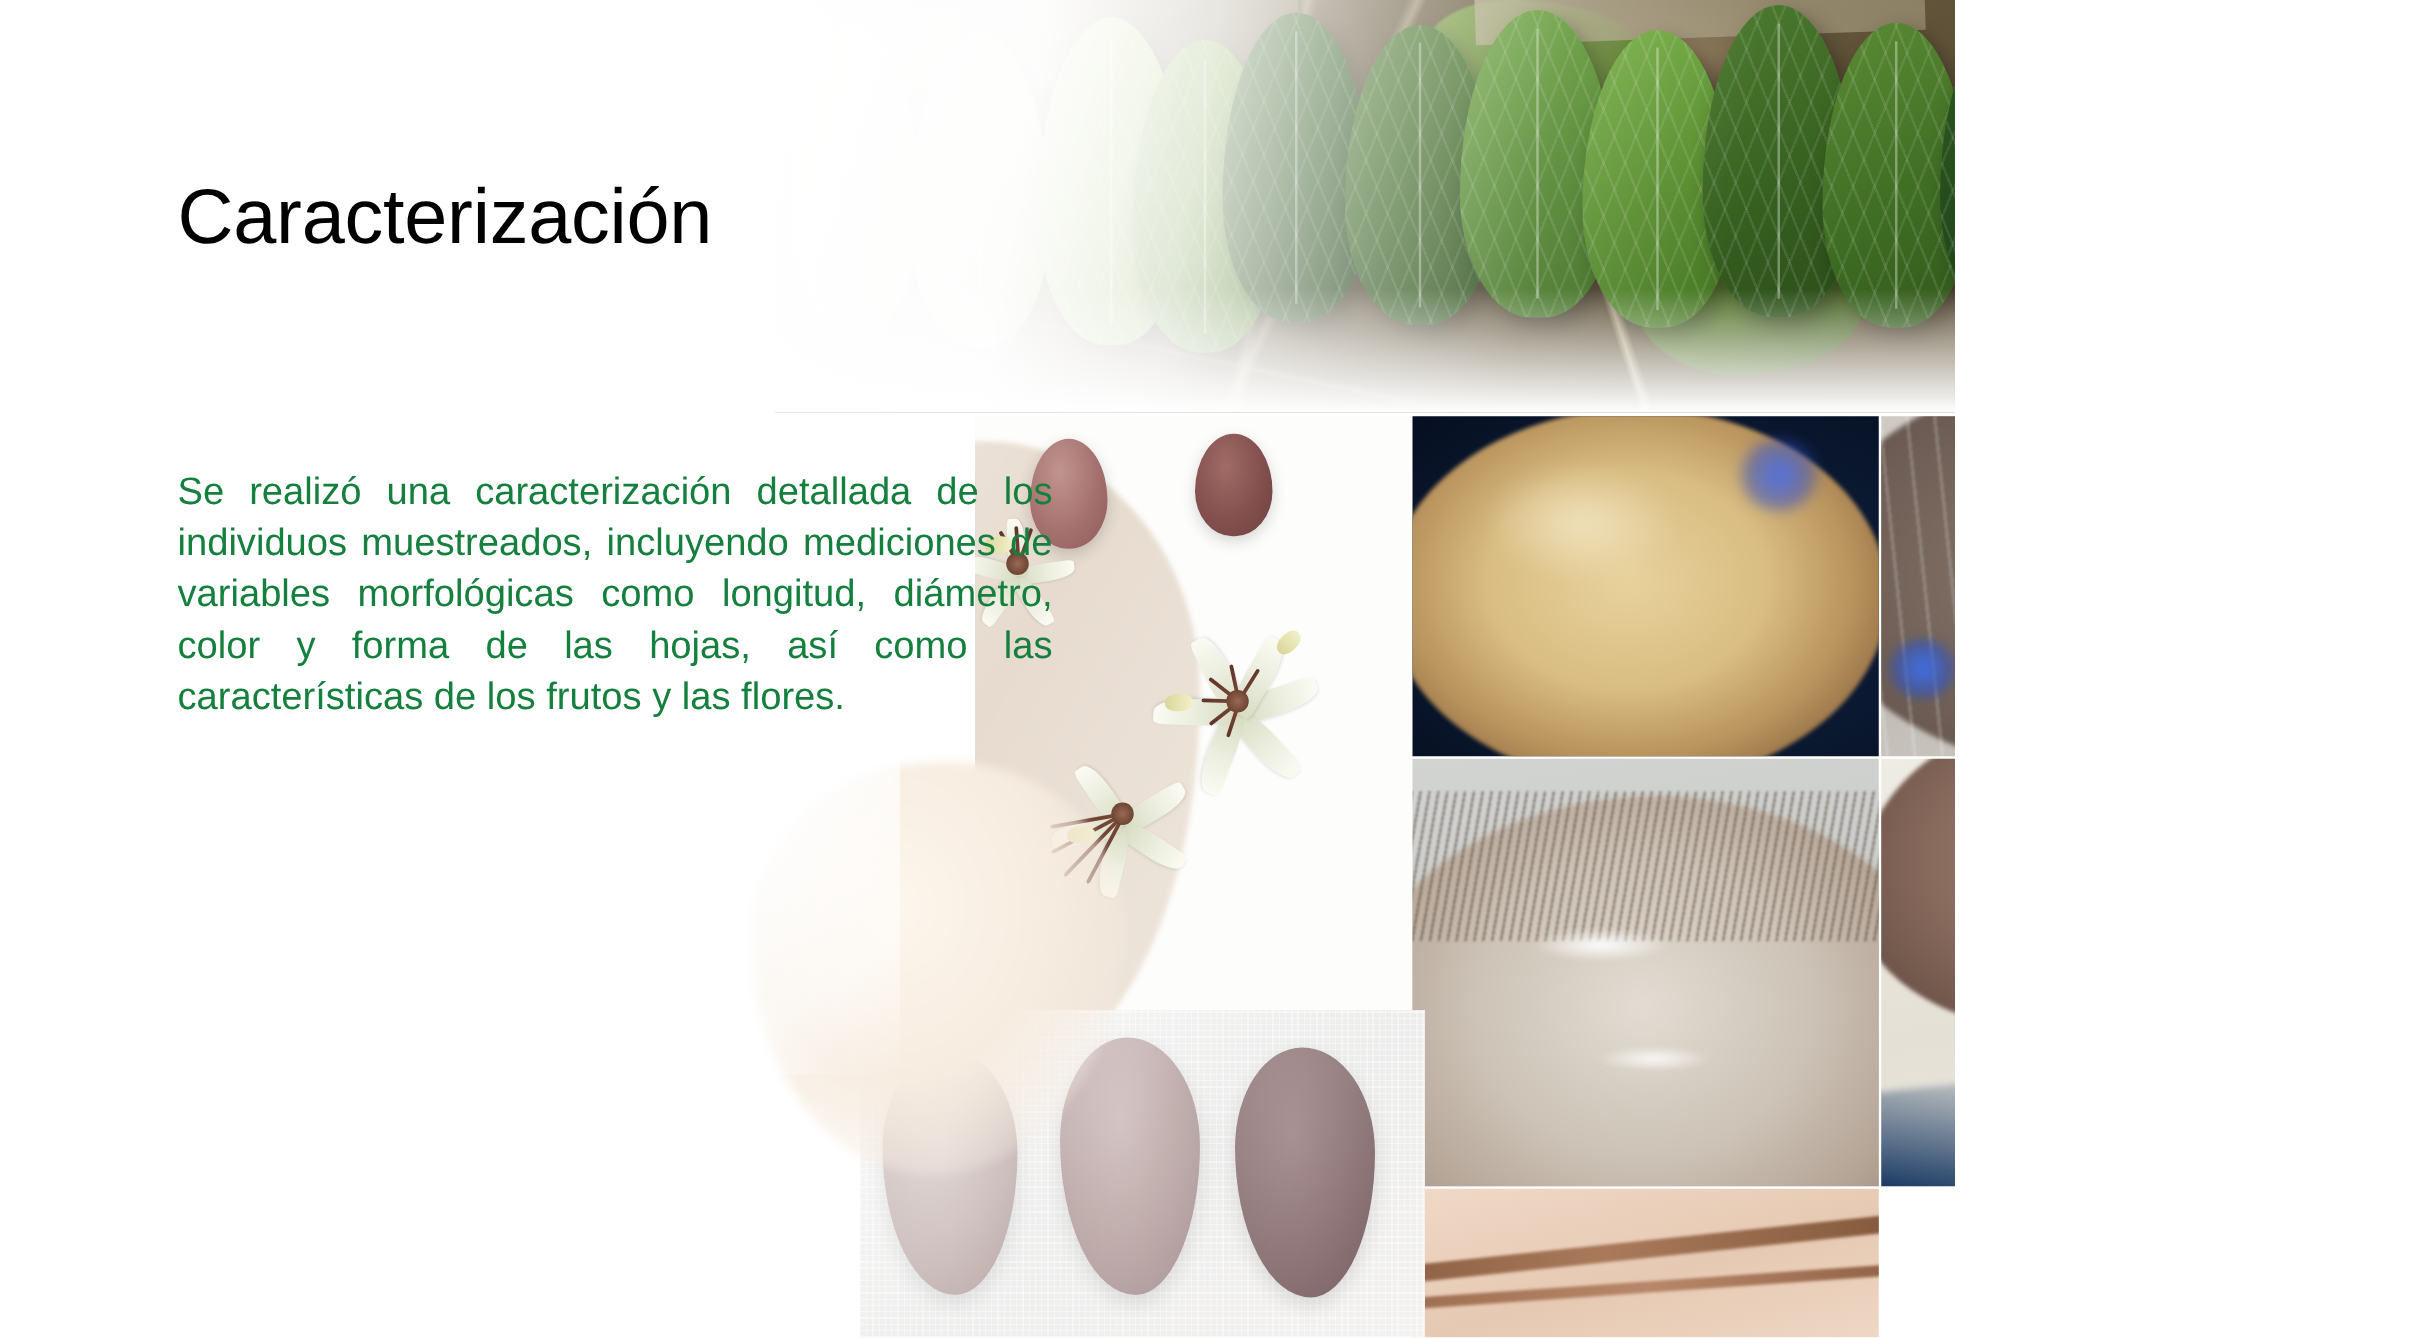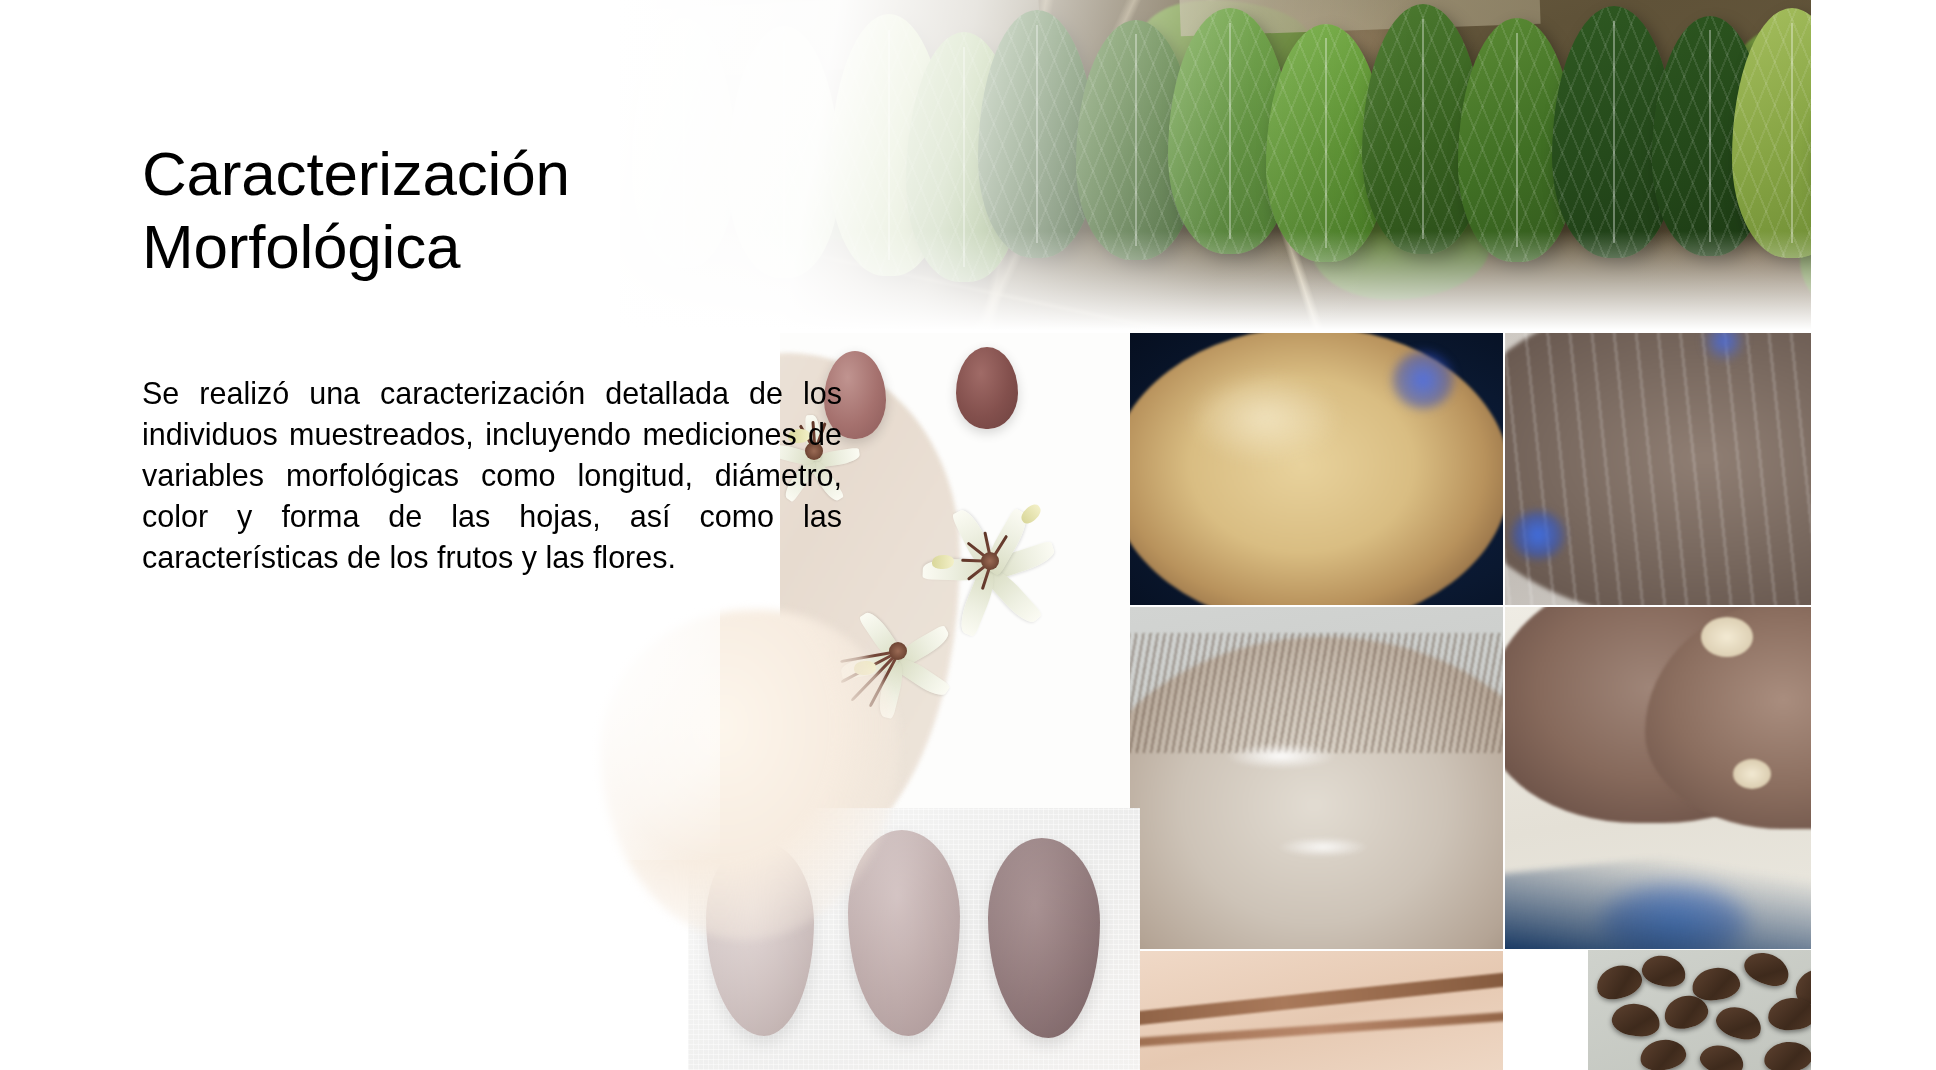--- a/index.html
+++ b/index.html
@@ -6,21 +6,21 @@
     margin: 0;
     padding: 0;
     background: #ffffff;
   }
   body {
     font-family: "Liberation Sans", sans-serif;
   }
 
   #slide {
     position: relative;
-    width: 1811px;
+    width: 1564px;
     height: 1070px;
     overflow: hidden;
     background: #ffffff;
   }
 
   
   .leaf-banner {
     position: absolute;
     left: 620px;
     top: 0;
@@ -205,21 +205,21 @@
   .body-col {
     position: absolute;
     left: 142px;
     top: 373px;
     width: 700px;
   }
   .para {
     margin: 0 0 33px 0;
     font-size: 30.5px;
     line-height: 1.345;
-    color: #000000;
+    color: #15803d;
     text-align: justify;
     text-justify: inter-word;
   }
   .para:last-child { margin-bottom: 0; }
   .text-scrim {
     position: absolute;
     left: 120px; top: 340px;
     width: 600px; height: 520px;
     background: radial-gradient(ellipse at 35% 50%, rgba(255,255,255,.97) 0%, rgba(255,255,255,.92) 55%, rgba(255,255,255,.55) 80%, rgba(255,255,255,0) 100%);
     pointer-events: none;
@@ -430,20 +430,19 @@
 
   <div style="position:absolute; left:600px; top:610px; width:300px; height:330px;
               border-radius:50% 46% 52% 48% / 42% 40% 60% 58%;
               background:radial-gradient(ellipse at 40% 35%, #fdf6ec 0%, #f7ece0 45%, rgba(250,243,234,0) 85%);
               filter:blur(4px);"></div>
 
   <div class="text-scrim"></div>
 
   <h1 class="title">
     <span>Caracterización</span><br>
-    <span>Morfológica</span>
   </h1>
 
   <div class="body-col">
     <p class="para">Se realizó una caracterización detallada de los individuos muestreados, incluyendo mediciones de variables morfológicas como longitud, diámetro, color y forma de las hojas, así como las características de los frutos y las flores.</p>
   </div>
 
 </div>
 
 </body></html>

